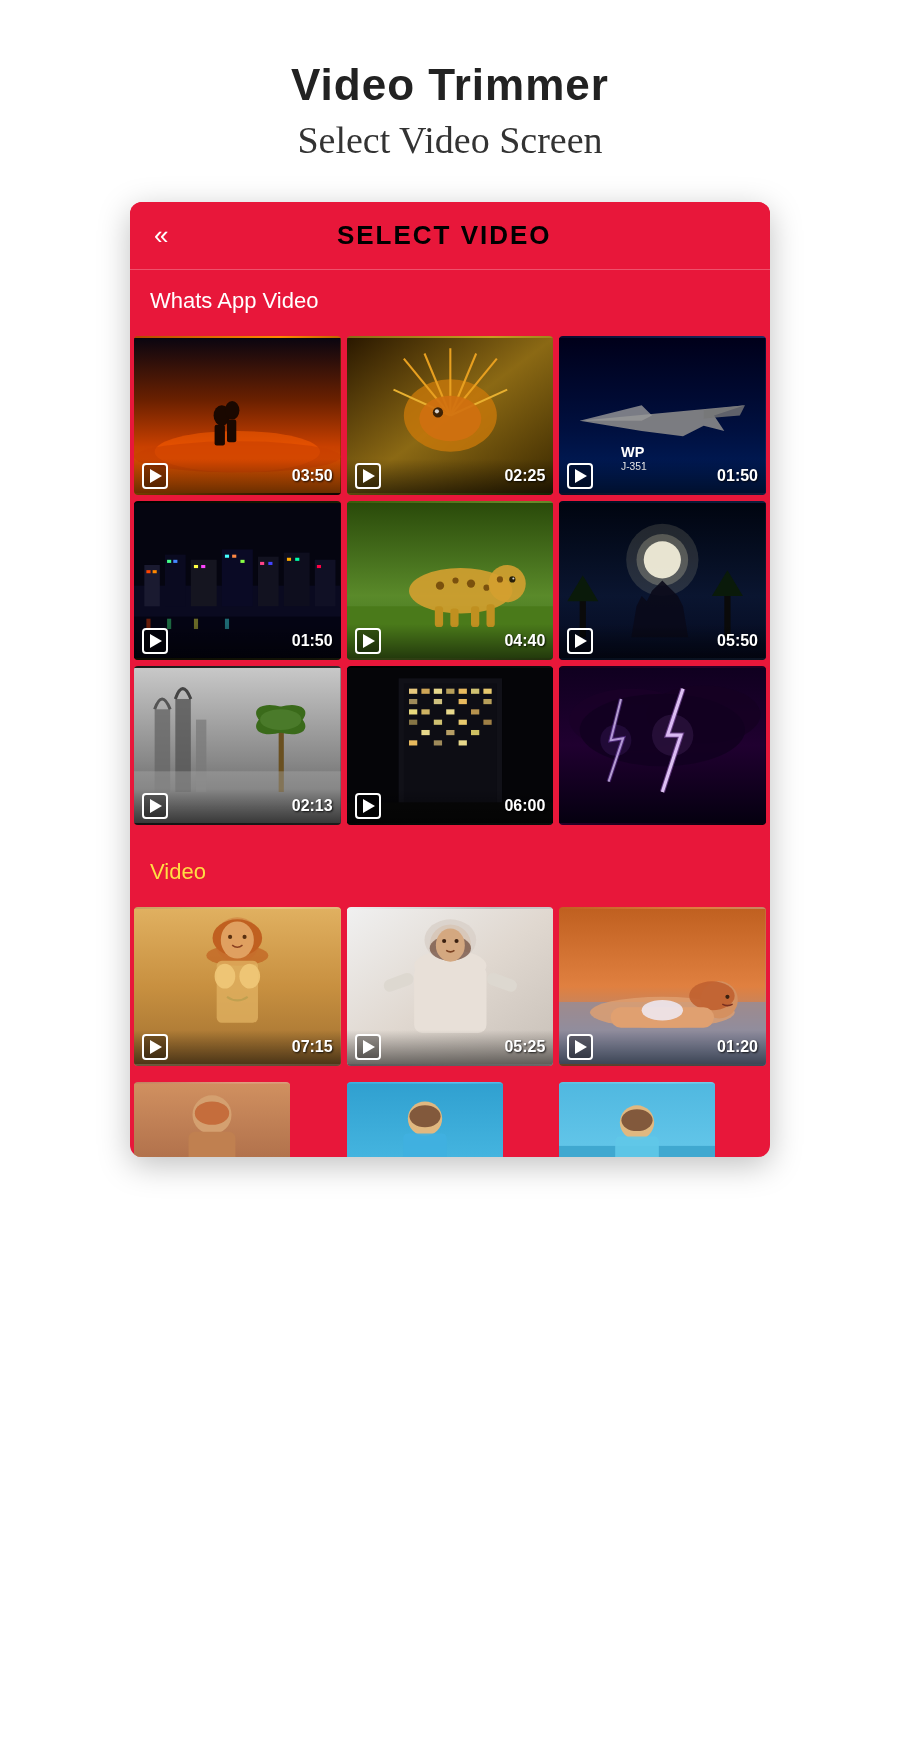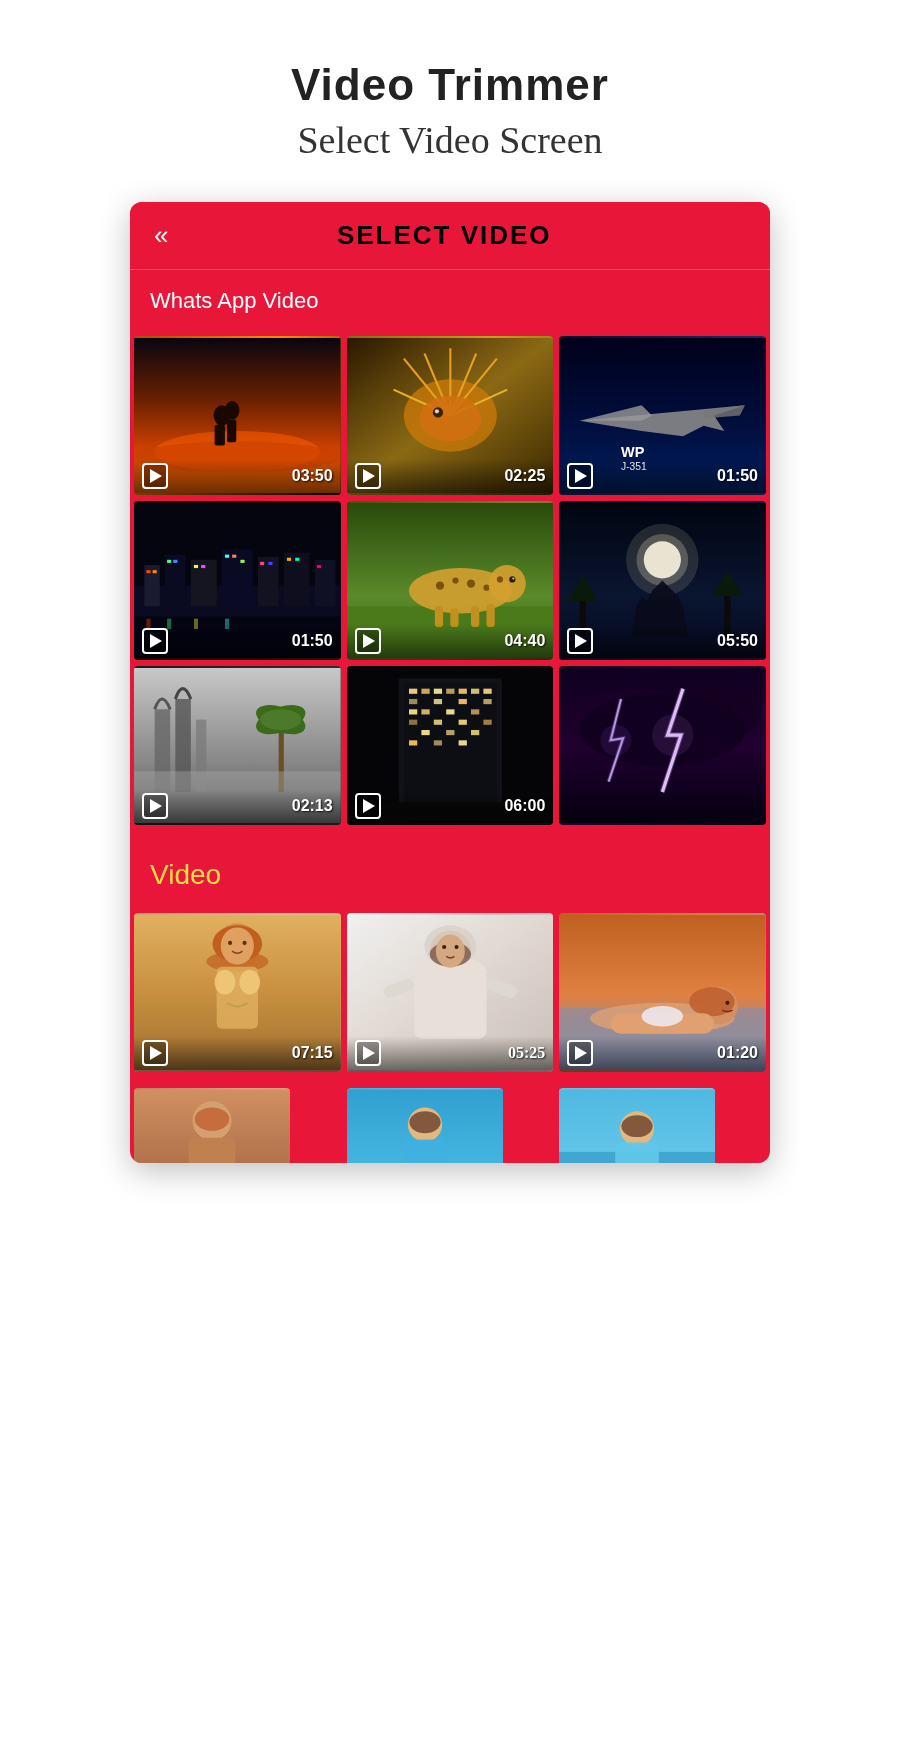--- a/index.html
+++ b/index.html
@@ -139,37 +139,37 @@
     .thumb-sunset { background: linear-gradient(135deg, #b34700 0%, #ff8c00 40%, #1a0a00 100%); }
     .thumb-fish { background: linear-gradient(135deg, #8B6914 0%, #c8a020 40%, #2d4a0a 100%); padding-left: 11px; }
     .thumb-jet { background: linear-gradient(135deg, #0a0a2e 0%, #1a2a5e 50%, #2a3a7e 100%); }
     .thumb-city { background: linear-gradient(135deg, #000 0%, #1a1a00 40%, #2a2a10 100%); }
     .thumb-cheetah { background: linear-gradient(135deg, #3a5a0a 0%, #6a8a2a 50%, #4a6a1a 100%); }
     .thumb-moon { background: linear-gradient(135deg, #000a1a 0%, #0a1a3a 40%, #1a2a4a 100%); }
     .thumb-ruins { background: linear-gradient(135deg, #1a1a1a 0%, #2a2a2a 50%, #3a3a3a 100%); }
     .thumb-building { background: linear-gradient(135deg, #000 0%, #0a0a0a 40%, #1a1a1a 100%); }
     .thumb-lightning { background: linear-gradient(135deg, #1a001a 0%, #2a002a 40%, #0a000a 100%); }
     .thumb-woman1 { background: linear-gradient(135deg, #c8a060 0%, #e8c080 40%, #d0a070 100%); }
-    .thumb-woman2 { background: linear-gradient(135deg, #f0f0f0 0%, #c0c0c0 40%, #e0e0e0 100%); font-family: Liberation Serif, serif; }
+    .thumb-woman2 { background: linear-gradient(135deg, #f0f0f0 0%, #c0c0c0 40%, #e0e0e0 100%); }
     .thumb-woman3 { background: linear-gradient(135deg, #c06020 0%, #e08040 40%, #80a0c0 100%); }
     .thumb-partial1 { background: linear-gradient(135deg, #c08060 0%, #e0a080 40%, #d09070 100%); }
     .thumb-partial2 { background: linear-gradient(135deg, #40b0e0 0%, #60c0f0 40%, #30a0d0 100%); }
     .thumb-partial3 { background: linear-gradient(135deg, #60c0e0 0%, #80d0f0 40%, #50b0d0 100%); }
 
     
     .thumb-svg {
       width: 100%;
       height: 100%;
       position: absolute;
       top: 0; left: 0;
     }
 
     .section-video-label {
       color: #ffdd44;
-      font-size: 28px;
+      font-size: 22px;
       font-weight: 500;
       margin-bottom: 14px;
       padding-left: 4px;
     }
   </style>
 </head>
 <body>
 
 <div class="page-header">
   <div class="page-title">Video Trimmer</div>

